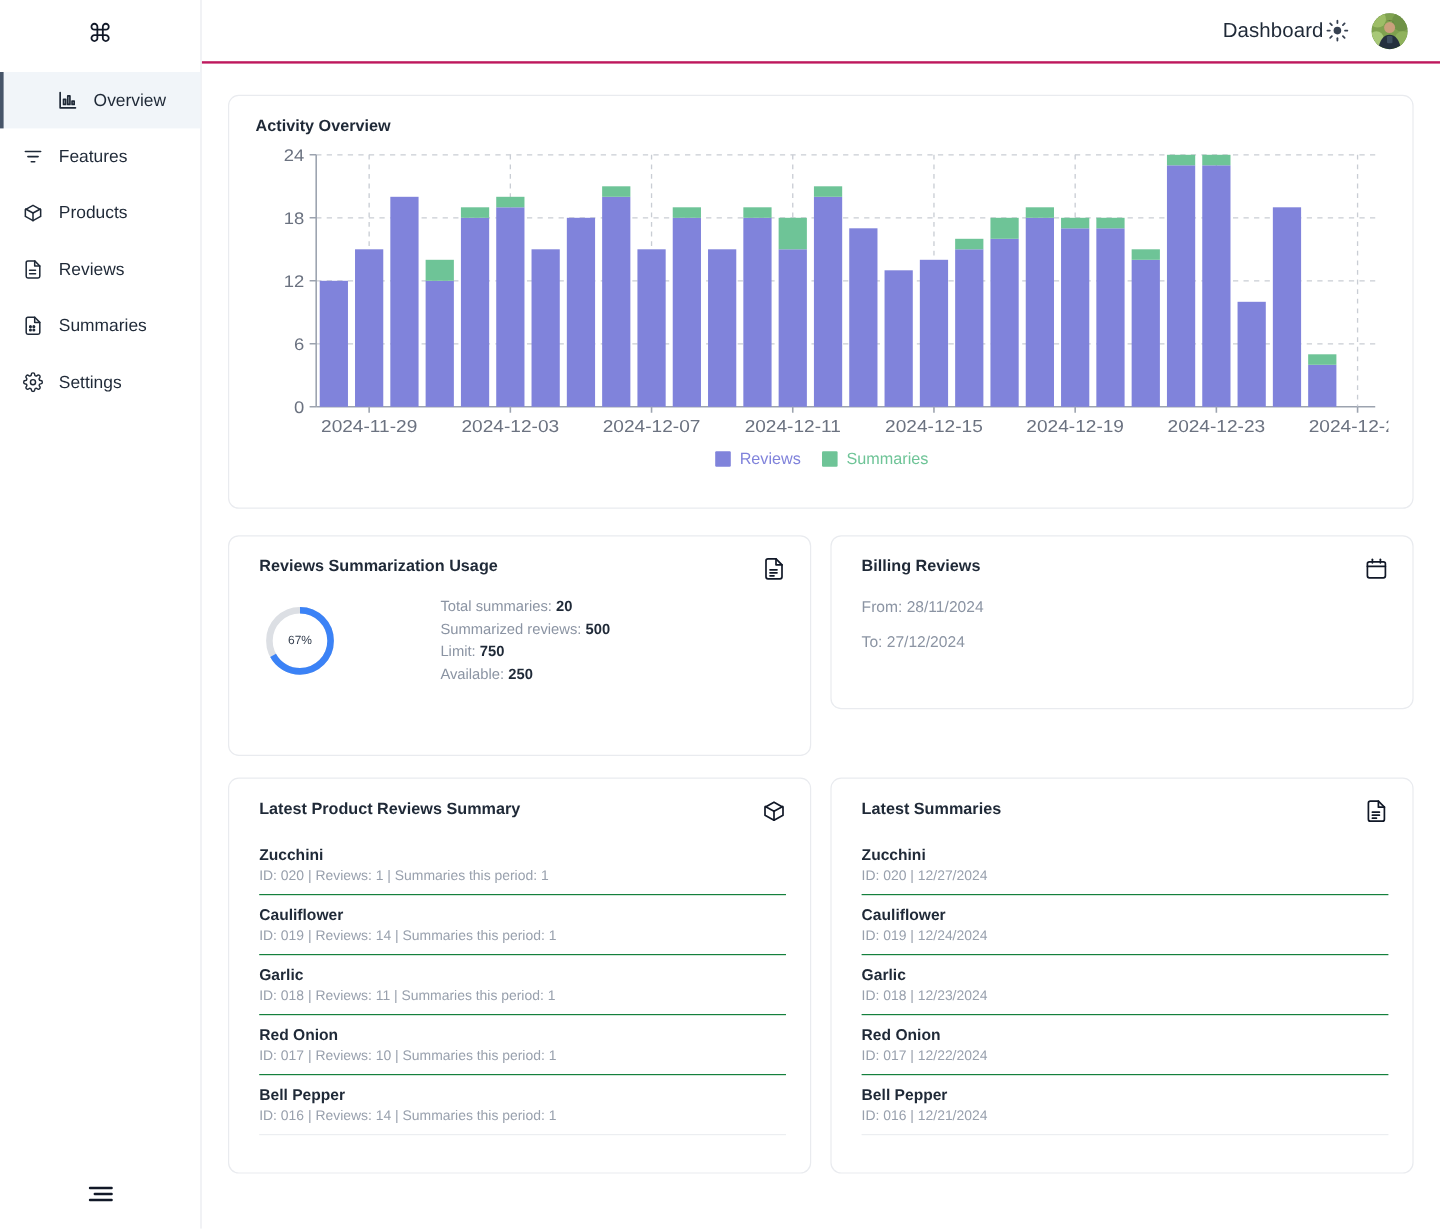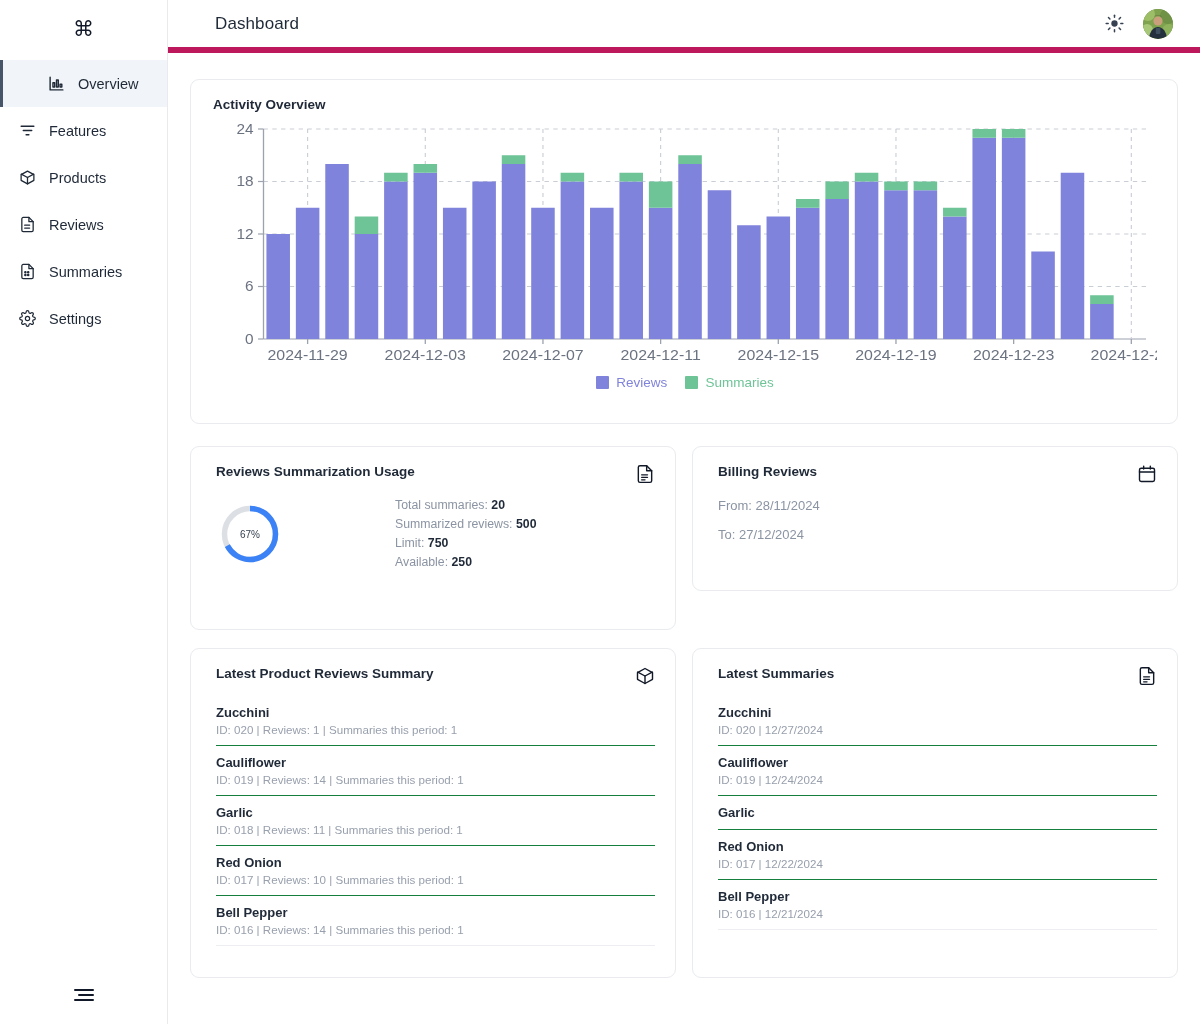--- a/index.html
+++ b/index.html
@@ -40,22 +40,22 @@
   .sidebar-footer {
     position: absolute; bottom: 18px; left: 0; width: 100%;
     display: flex; justify-content: center;
   }
   .collapse-btn { width: 26px; height: 22px; display:flex; align-items:center; justify-content:center; cursor:pointer; }
 
   
   .main { flex: 1; display: flex; flex-direction: column; height: 1024px; background:#ffffff; }
   .topbar {
     height: 53px; min-height: 53px;
-    border-bottom: 6px solid #be185d;
-    display: flex; align-items: center; justify-content: space-between;
+    border-bottom: 2px solid #be185d;
+    display: flex; align-items: center; justify-content: flex-end;
     padding: 0 27px 0 47px;
   }
   .page-title { font-size: 17px; color: #1f2937; font-weight: 400; letter-spacing: .1px; }
   .topbar-right { display: flex; align-items: center; gap: 18px; }
   .theme-toggle { width: 22px; height: 22px; display:flex;align-items:center;justify-content:center; cursor:pointer; }
   .avatar {
     width: 30px; height: 30px; border-radius: 50%;
     overflow: hidden; cursor: pointer; flex-shrink:0;
     background: #6a8f4a;
     position: relative;
@@ -87,21 +87,21 @@
   .card-icon { width: 20px; height: 20px; flex-shrink:0; }
   .card-icon svg { display:block; }
 
   .usage-card { padding: 17px 20px 18px 25px; height: 184px; }
   .usage-body { display:flex; align-items:center; margin-top: 12px; }
   .donut-wrap { width: 62px; height: 62px; position: relative; margin-left: 3px; }
   .donut-label {
     position:absolute; inset:0; display:flex; align-items:center; justify-content:center;
     font-size: 10px; color:#374151;
   }
-  .usage-stats { margin-left: 114px; font-size: 12.3px; color: #8b94a3; line-height: 19px; }
+  .usage-stats { margin-left: 86px; font-size: 12.3px; color: #8b94a3; line-height: 19px; }
   .usage-stats b { color:#1f2937; font-weight: bold; }
 
   .billing-card { padding: 17px 20px 18px 25px; height: 145px; }
   .billing-line { font-size: 13px; color:#8b94a3; margin-top: 14px; }
 
   
   .list-card { padding: 17px 20px 12px 25px; height: 330px; }
   .list-items { margin-top: 10px; }
   .list-item { padding: 9px 0 9px 0; border-bottom: 1px solid #15803d; }
   .list-item:last-child { border-bottom: 1px solid #eceef1; }
@@ -466,20 +466,21 @@
             <div class="list-item">
               <div class="li-name">Zucchini</div>
               <div class="li-meta">ID: 020 | 12/27/2024</div>
             </div>
             <div class="list-item">
               <div class="li-name">Cauliflower</div>
               <div class="li-meta">ID: 019 | 12/24/2024</div>
             </div>
             <div class="list-item">
               <div class="li-name">Garlic</div>
+              <div class="li-meta">ID: 018 | 12/23/2024</div>
             </div>
             <div class="list-item">
               <div class="li-name">Red Onion</div>
               <div class="li-meta">ID: 017 | 12/22/2024</div>
             </div>
             <div class="list-item">
               <div class="li-name">Bell Pepper</div>
               <div class="li-meta">ID: 016 | 12/21/2024</div>
             </div>
           </div>

